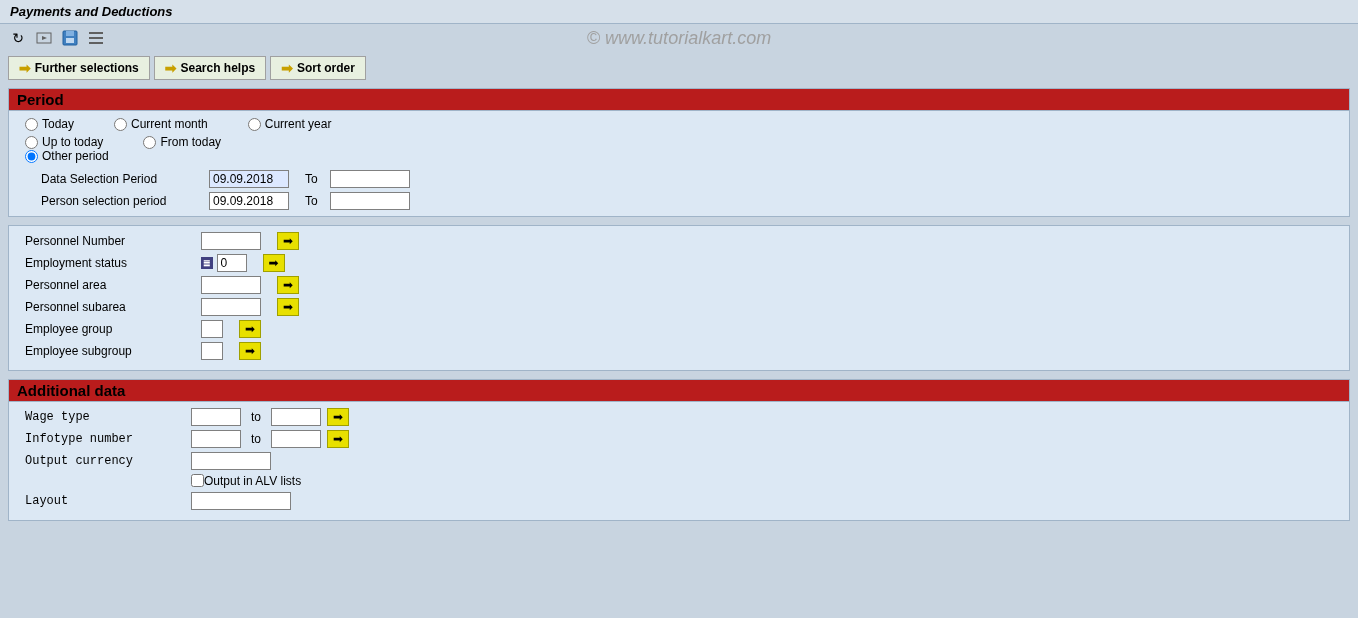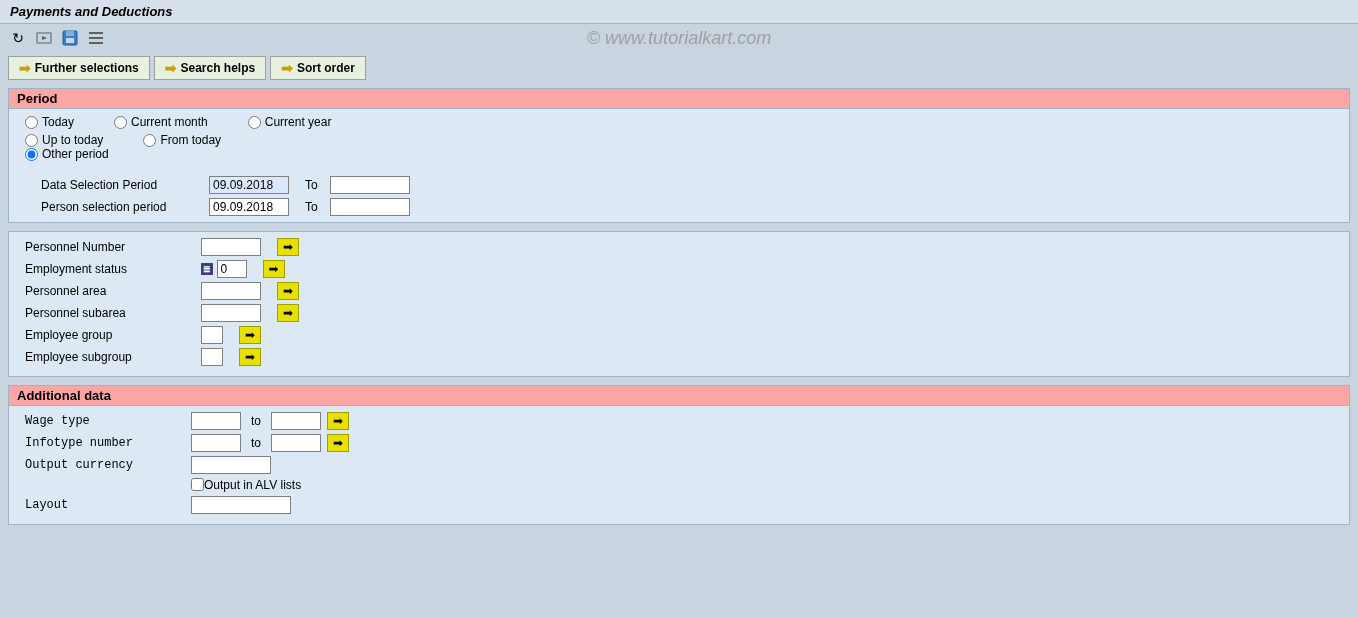--- a/index.html
+++ b/index.html
@@ -69,25 +69,25 @@
     .main-content {
       padding: 4px 8px;
       background: #c8d4e0;
     }
     .section {
       background: #dce8f4;
       border: 1px solid #a0b4c8;
       margin-bottom: 8px;
     }
     .section-header {
-      background: #fca5a5;
+      background: #b91c1c;
       border-bottom: 1px solid #a0b4c8;
       padding: 2px 8px;
       font-weight: bold;
-      font-size: 13px;
+      font-size: 15px;
       color: #000;
     }
     .section-body {
       padding: 6px 16px;
     }
     .radio-label {
       display: inline-flex;
       align-items: center;
       gap: 4px;
       white-space: nowrap;
@@ -282,21 +282,21 @@
         <label class="radio-label">
           <input type="radio" name="period" style="">
           <span>Up to today</span>
         </label>
         <label class="radio-label">
           <input type="radio" name="period" style="">
           <span>From today</span>
         </label>
       </div>
 
-      <div style="margin-bottom:12px;">
+      <div style="margin-bottom:4px;">
         <label class="radio-label">
           <input type="radio" name="period" checked="" style="">
           <span>Other period</span>
         </label>
       </div>
 
       <div class="date-field-row">
         <span class="date-field-label">Data Selection Period</span>
         <input type="text" class="date-input filled" value="09.09.2018" style="">
         <span class="to-label">To</span>

